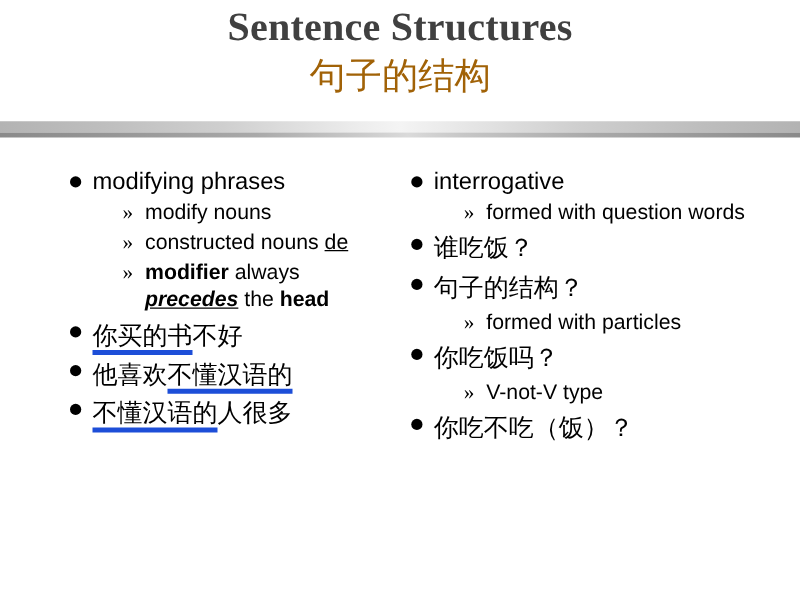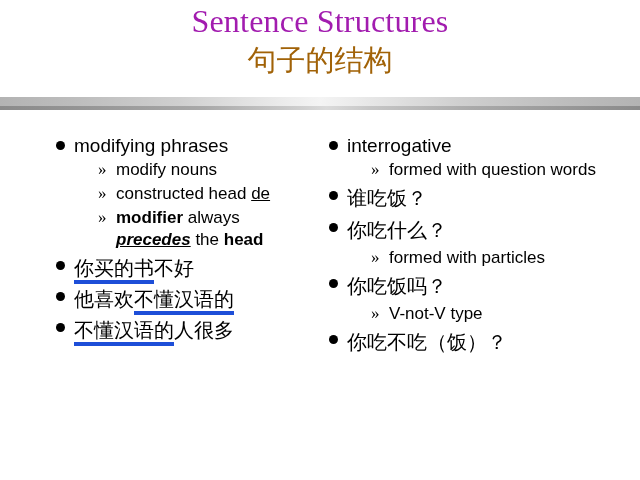--- a/index.html
+++ b/index.html
@@ -27,22 +27,23 @@
     left: 0;
     top: 2px;
     width: 640px;
     text-align: center;
   }
   .title-en {
     font-family: "Liberation Serif", "DejaVu Serif", serif;
     font-size: 32px;
     line-height: 38px;
     letter-spacing: 0.2px;
-    color: #a21caf;
-    white-space: nowrap;
+    color: #404040;
+    white-space: nowrap;
+    font-weight: bold;
   }
   .title-zh {
     font-family: "DejaVu Sans", "Liberation Serif", serif;
     font-size: 29px;
     line-height: 40px;
     color: #a16207;
     white-space: nowrap;
   }
 
   
@@ -176,21 +177,21 @@
           <span class="bullet"></span>
           <span class="txt-en">modifying phrases</span>
 
           <ul class="lvl2">
             <li class="item2">
               <span class="chev">»</span>
               <span>modify nouns</span>
             </li>
             <li class="item2">
               <span class="chev">»</span>
-              <span>constructed head </span><span class="u">de</span>
+              <span>constructed nouns </span><span class="u">de</span>
             </li>
             <li class="item2">
               <span class="chev">»</span>
               <span class="b">modifier</span><span> always</span><br>
               <span class="bi">precedes</span><span> the </span><span class="b">head</span>
             </li>
           </ul>
         </li>
 
         <li class="item1">
@@ -231,21 +232,21 @@
           </ul>
         </li>
 
         <li class="item1">
           <span class="bullet"></span>
           <span class="txt-zh-r">谁吃饭？</span>
         </li>
 
         <li class="item1">
           <span class="bullet"></span>
-          <span class="txt-zh-r">你吃什么？</span>
+          <span class="txt-zh-r">句子的结构？</span>
           <ul class="lvl2">
             <li class="item2">
               <span class="chev">»</span>
               <span>formed with particles</span>
             </li>
           </ul>
         </li>
 
         <li class="item1">
           <span class="bullet"></span>

